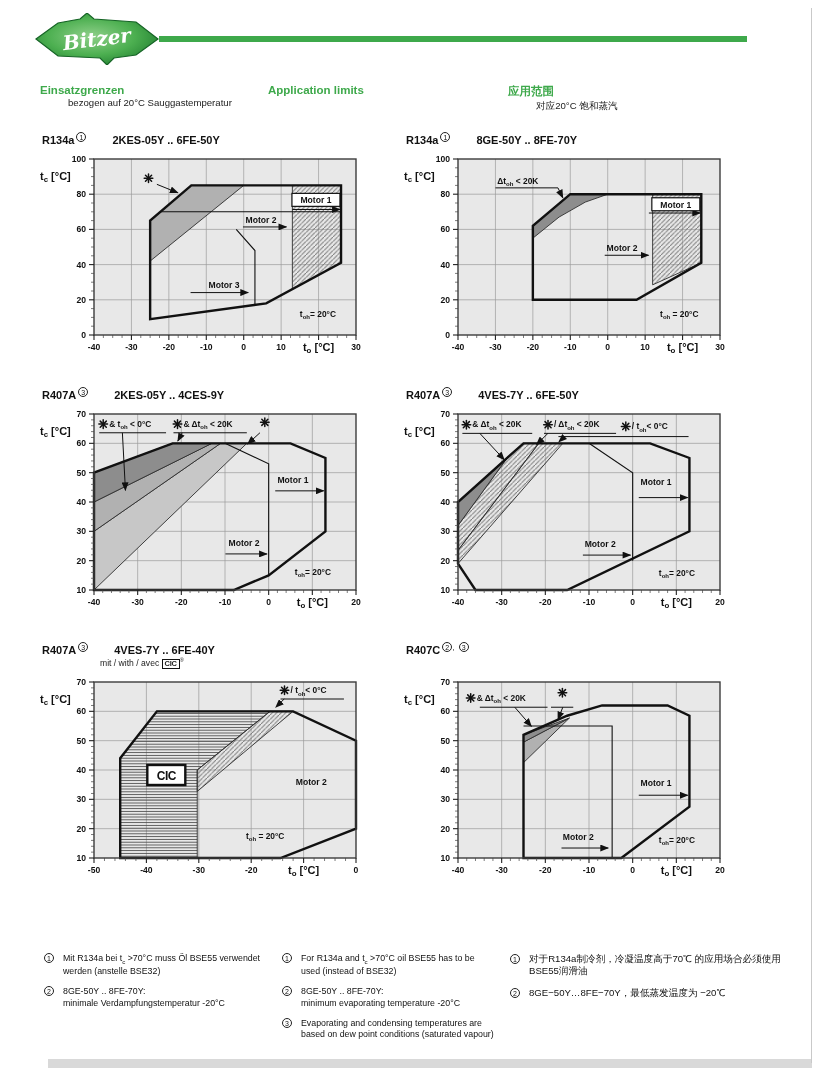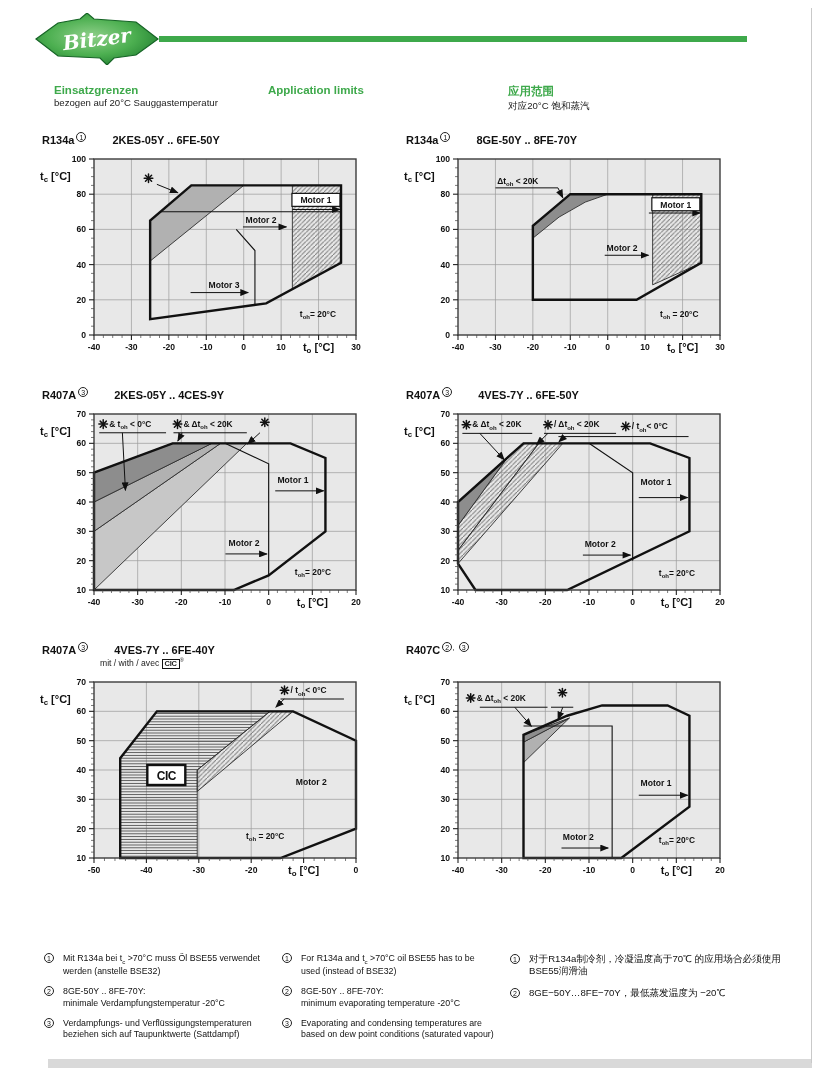--- a/index.html
+++ b/index.html
@@ -6,21 +6,21 @@
   *{box-sizing:border-box;}
   .page{position:relative;width:822px;height:1069px;background:#fff;margin:0 auto;overflow:hidden;
         font-family:"Liberation Sans",sans-serif;color:#111;}
   .right-border{position:absolute;top:8px;bottom:6px;left:811px;width:1px;background:#c9c9c9;}
   .bottom-bar{position:absolute;left:48px;top:1059px;width:764px;height:9px;background:#d9d9d9;}
   .logo{position:absolute;left:34px;top:13px;}
   .green-line{position:absolute;left:159px;top:36px;width:588px;height:6px;background:var(--accent,#3ea94b);}
   .headings{position:absolute;left:0;top:84px;width:822px;}
   .hd-col{position:absolute;top:0;}
   .hd-title{font-weight:bold;font-size:11.5px;color:var(--accent,#3ea94b);margin:0 0 1px 0;}
-  .hd-sub{font-size:9.6px;line-height:1.3;color:#222;}
+  .hd-sub{font-size:9.6px;line-height:1.3;color:#222;margin-left:28px;}
   .charts{position:absolute;left:36px;top:132px;display:grid;grid-template-columns:364px 364px;row-gap:24px;}
   .chart-block{width:364px;}
   .chart-title{font-size:11px;font-weight:bold;padding-left:6px;height:15px;white-space:nowrap;}
   .chart-title .models{margin-left:26px;}
   .circ{display:inline-block;width:10px;height:10px;line-height:9px;border:1px solid #222;border-radius:50%;
         font-size:7px;font-weight:normal;text-align:center;vertical-align:4px;margin-left:2px;}
   .ref-comma{vertical-align:4px;font-size:8px;font-weight:normal;}
   .chart-sub{font-size:8.6px;color:#222;padding-left:64px;height:13px;white-space:nowrap;}
   .cicS{display:inline-block;border:1.5px solid #111;font-weight:bold;font-size:7.5px;line-height:8px;
         padding:0 2px;letter-spacing:-0.3px;}
@@ -46,21 +46,21 @@
         <stop offset="55%" stop-color="#4caf50"></stop>
         <stop offset="100%" stop-color="#1e7a2e"></stop>
       </radialGradient>
     </defs>
     <path d="M2,26 L24,10 L46,6 L53,0 L60,6 L102,9 L124,26 L102,42 L80,45 L73,52 L66,45 L24,43 Z" fill="url(#lg)" stroke="#166426" stroke-width="1.2"></path>
     <text class="logo-script" x="63" y="33" font-size="20" text-anchor="middle" transform="rotate(-7 63 28)">Bitzer</text>
   </svg>
   <div class="green-line"></div>
 
   <div class="headings">
-      <div class="hd-col" style="left: 54px; width: 228px;">
+      <div class="hd-col" style="left: 40px; width: 228px;">
         <div class="hd-title">Einsatzgrenzen</div>
         <div class="hd-sub">bezogen auf 20°C Sauggastemperatur</div>
       </div>
       <div class="hd-col" style="left: 268px; width: 160px;">
         <div class="hd-title">Application limits</div>
       </div>
       <div class="hd-col" style="left: 508px; width: 260px;">
         <div class="hd-title">应用范围</div>
         <div class="hd-sub">对应20°C 饱和蒸汽</div>
       </div>
@@ -809,24 +809,20 @@
   <div class="footnotes">
       <div class="fn-col" style="left: 42px; width: 224px;">
         <div class="fn-item">
           <div class="fn-mark"><span class="circ" style="vertical-align: 0px;">1</span></div>
           <div class="fn-body">Mit R134a bei t<sub>c</sub> &gt;70°C muss Öl BSE55 verwendet werden (anstelle BSE32)</div>
         </div>
         <div class="fn-item">
           <div class="fn-mark"><span class="circ" style="vertical-align: 0px;">2</span></div>
           <div class="fn-body">8GE-50Y .. 8FE-70Y:<br>minimale Verdampfungstemperatur -20°C</div>
         </div>
-        <div class="fn-item">
-          <div class="fn-mark"><span class="circ" style="vertical-align: 0px;">3</span></div>
-          <div class="fn-body">Verdampfungs- und Verflüssigungstemperaturen beziehen sich auf Taupunktwerte (Sattdampf)</div>
-        </div>
       </div>
       <div class="fn-col" style="left: 280px; width: 214px;">
         <div class="fn-item">
           <div class="fn-mark"><span class="circ" style="vertical-align: 0px;">1</span></div>
           <div class="fn-body">For R134a and t<sub>c</sub> &gt;70°C oil BSE55 has to be used (instead of BSE32)</div>
         </div>
         <div class="fn-item">
           <div class="fn-mark"><span class="circ" style="vertical-align: 0px;">2</span></div>
           <div class="fn-body">8GE-50Y .. 8FE-70Y:<br>minimum evaporating temperature -20°C</div>
         </div>

